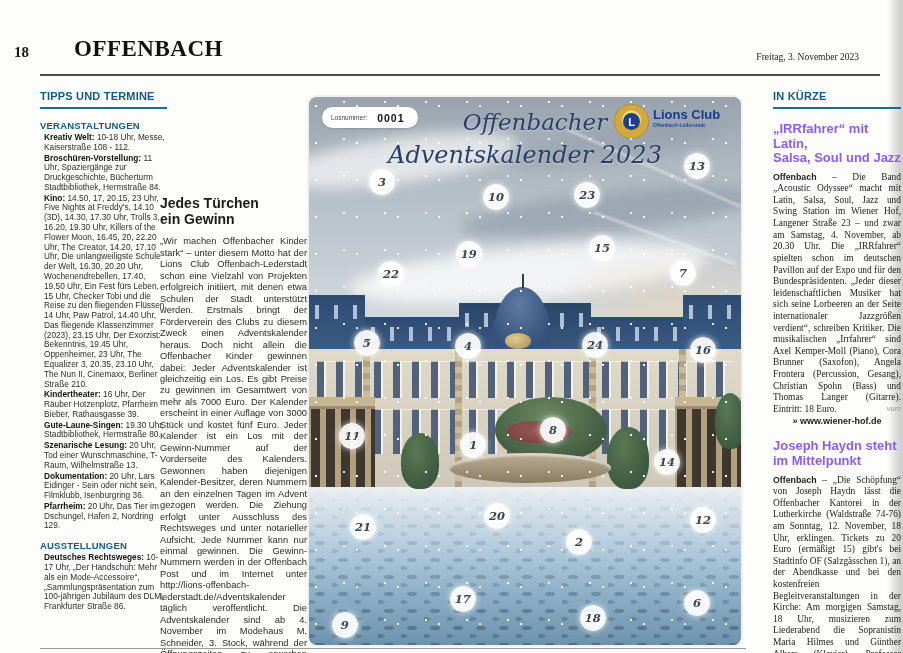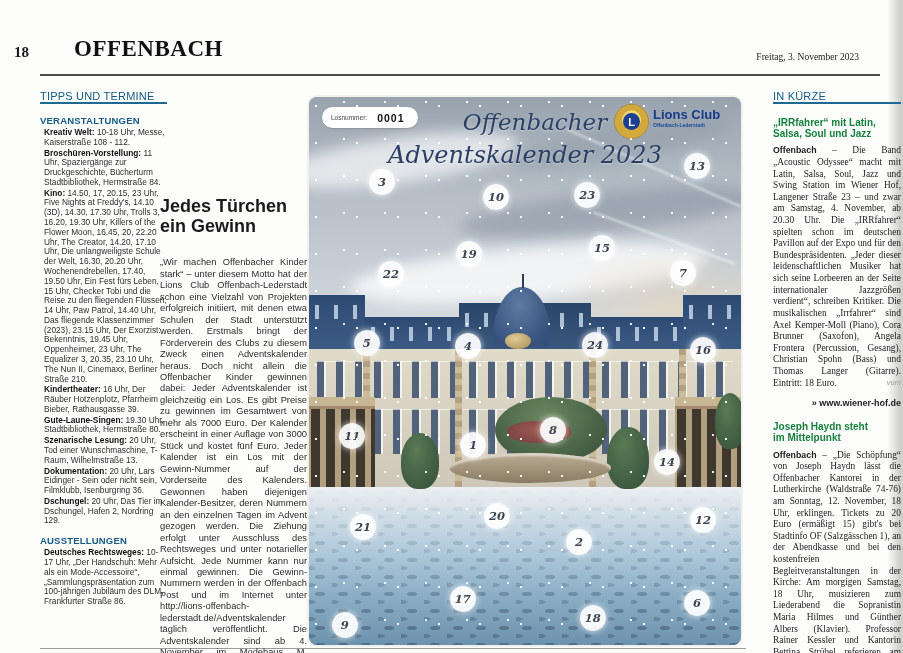--- a/index.html
+++ b/index.html
@@ -12,42 +12,42 @@
   }
   
   .page-number{position:absolute;left:14px;top:44px;font-family:"Liberation Serif",serif;font-weight:bold;font-size:15px;color:#1a1a1a;}
   .section-title{position:absolute;left:74px;top:36px;font-family:"Liberation Serif",serif;font-weight:bold;font-size:23px;letter-spacing:.5px;color:#111;}
   .page-date{position:absolute;right:44px;top:52px;font-family:"Liberation Serif",serif;font-size:9.5px;color:#222;}
   .header-rule{position:absolute;left:40px;top:74px;width:840px;height:2px;background:#4a4a4a;}
   .bottom-rule{position:absolute;left:40px;top:648px;width:706px;height:1px;background:#9a9a9a;}
   .scan-edge{position:absolute;right:0;top:0;width:16px;height:100%;background:linear-gradient(90deg,rgba(210,210,210,0) 0%,#d0d0cf 80%);}
 
   
-  .kicker{font-weight:normal;font-size:11px;letter-spacing:.2px;color:#125a85;border-bottom:2px solid #1c6a94;}
+  .kicker{font-weight:bold;font-size:11px;letter-spacing:.2px;color:#125a85;border-bottom:2px solid #1c6a94;padding-bottom:5px;}
 
   
   .col-left{position:absolute;left:40px;top:90px;width:127px;}
   .col-left .lists{margin-top:11px;}
   .list-section-title{font-weight:bold;font-size:9.5px;color:#125a85;margin:9px 0 2px 0;letter-spacing:.2px;}
   .list-item{font-size:8.3px;line-height:1.18;margin:0 0 1px 4px;color:#2c2c2c;}
   .list-item b{color:#111;}
 
   
   .col-mid{position:absolute;left:160px;top:196px;width:147px;}
-  .mid-headline{font-weight:bold;font-size:18px;line-height:1.12;color:#1a1a1a;white-space:pre-line;margin-bottom:21px;}
+  .mid-headline{font-weight:bold;font-size:14px;line-height:1.12;color:#1a1a1a;white-space:pre-line;margin-bottom:9px;}
   .mid-body{font-size:9.3px;line-height:1.235;text-align:justify;color:#2a2a2a;}
 
   
   .col-right{position:absolute;left:773px;top:90px;width:128px;height:563px;overflow:hidden;}
   .rc-article{margin-top:13px;}
-  .rc-headline{font-weight:bold;font-size:10px;line-height:1.12;color:#15803d;white-space:pre-line;margin-bottom:6px;}
+  .rc-headline{font-weight:bold;font-size:13px;line-height:1.12;color:#8b5cf6;white-space:pre-line;margin-bottom:6px;}
   .rc-body{font-family:"Liberation Serif",serif;font-size:9.4px;line-height:1.235;text-align:justify;color:#222;}
   .rc-body b{font-family:"Liberation Sans",sans-serif;font-size:8.8px;}
   .rc-byline{font-size:7.5px;color:#999;text-align:right;margin-top:-11px;font-style:italic;}
-  .rc-link{font-weight:bold;font-size:9px;color:#222;text-align:right;margin-top:11px;}
+  .rc-link{font-weight:bold;font-size:9px;color:#222;text-align:center;margin-top:3px;}
 
   
   .figure{position:absolute;left:309px;top:97px;width:432px;height:548px;border-radius:8px;overflow:hidden;background:#c3ccd4;box-shadow:0 0 0 2px #f1f1ee;}
   .sky{position:absolute;left:0;top:0;width:100%;height:72%;
     background:linear-gradient(180deg,#98a3ae 0%,#aeb8c1 18%,#c3ccd3 40%,#d8dde1 62%,#e9ebec 85%,#f2f3f2 100%);}
   .cloud{position:absolute;border-radius:50%;filter:blur(7px);}
   .c1{left:-30px;top:40px;width:240px;height:46px;background:rgba(255,255,255,.65);transform:rotate(-8deg);}
   .c2{left:150px;top:95px;width:300px;height:40px;background:rgba(125,135,150,.45);transform:rotate(-6deg);}
   .c3{left:40px;top:150px;width:360px;height:52px;background:rgba(255,255,255,.75);transform:rotate(-5deg);}
   .c4{left:200px;top:30px;width:220px;height:34px;background:rgba(140,150,162,.4);transform:rotate(-10deg);}
@@ -151,21 +151,21 @@
   <div class="kicker">TIPPS UND TERMINE</div>
   <div class="lists" id="left-sections">
       <div class="list-section-title">VERANSTALTUNGEN</div>
       <p class="list-item"><b>Kreativ Welt:</b> 10-18 Uhr, Messe, Kaiserstraße 108 - 112.</p>
       <p class="list-item"><b>Broschüren-Vorstellung:</b> 11 Uhr, Spaziergänge zur Druckgeschichte, Bücherturm Stadtbibliothek, Hermstraße 84.</p>
       <p class="list-item"><b>Kino:</b> 14.50, 17, 20.15, 23 Uhr, Five Nights at Freddy's, 14.10 (3D), 14.30, 17.30 Uhr, Trolls 3, 16.20, 19.30 Uhr, Killers of the Flower Moon, 16.45, 20, 22.20 Uhr, The Creator, 14.20, 17.10 Uhr, Die unlangweiligste Schule der Welt, 16.30, 20.20 Uhr, Wochenendrebellen, 17.40, 19.50 Uhr, Ein Fest fürs Leben, 15 Uhr, Checker Tobi und die Reise zu den fliegenden Flüssen, 14 Uhr, Paw Patrol, 14.40 Uhr, Das fliegende Klassenzimmer (2023), 23.15 Uhr, Der Exorzist: Bekenntnis, 19.45 Uhr, Oppenheimer, 23 Uhr, The Equalizer 3, 20.35, 23.10 Uhr, The Nun II, Cinemaxx, Berliner Straße 210.</p>
       <p class="list-item"><b>Kindertheater:</b> 16 Uhr, Der Räuber Hotzenplotz, Pfarrheim Bieber, Rathausgasse 39.</p>
       <p class="list-item"><b>Gute-Laune-Singen:</b> 19.30 Uhr, Stadtbibliothek, Hermstraße 80.</p>
       <p class="list-item"><b>Szenarische Lesung:</b> 20 Uhr, Tod einer Wunschmaschine, T-Raum, Wilhelmstraße 13.</p>
       <p class="list-item"><b>Dokumentation:</b> 20 Uhr, Lars Eidinger - Sein oder nicht sein, Filmklubb, Isenburgring 36.</p>
-      <p class="list-item"><b>Dschungel:</b> 20 Uhr, Das Tier im Dschungel, Hafen 2, Nordring 129.</p>
+      <p class="list-item"><b>Pfarrheim:</b> 20 Uhr, Das Tier im Dschungel, Hafen 2, Nordring 129.</p>
       <div class="list-section-title">AUSSTELLUNGEN</div>
       <p class="list-item"><b>Deutsches Rechtsweges:</b> 10-17 Uhr, „Der Handschuh: Mehr als ein Mode-Accessoire“, „Sammlungspräsentation zum 100-jährigen Jubiläum des DLM, Frankfurter Straße 86.</p>
     </div>
 </div>
 
 <div class="col-mid">
   <div class="mid-headline">Jedes Türchen
 ein Gewinn</div>
   <div class="mid-body">„Wir machen Offenbacher Kinder stark“ – unter diesem Motto hat der Lions Club Offenbach-Lederstadt schon eine Vielzahl von Projekten erfolgreich initiiert, mit denen etwa Schulen der Stadt unterstützt werden. Erstmals bringt der Förderverein des Clubs zu diesem Zweck einen Adventskalender heraus. Doch nicht allein die Offenbacher Kinder gewinnen dabei: Jeder Adventskalender ist gleichzeitig ein Los. Es gibt Preise zu gewinnen im Gesamtwert von mehr als 7000 Euro. Der Kalender erscheint in einer Auflage von 3000 Stück und kostet fünf Euro. Jeder Kalender ist ein Los mit der Gewinn-Nummer auf der Vorderseite des Kalenders. Gewonnen haben diejenigen Kalender-Besitzer, deren Nummern an den einzelnen Tagen im Advent gezogen werden. Die Ziehung erfolgt unter Ausschluss des Rechtsweges und unter notarieller Aufsicht. Jede Nummer kann nur einmal gewinnen. Die Gewinn-Nummern werden in der Offenbach Post und im Internet unter http://lions-offenbach-lederstadt.de/Adventskalender täglich veröffentlicht. Die Adventskalender sind ab 4. November im Modehaus M. Schneider, 3. Stock, während der Öffnungszeiten zu erwerben (Frankfurter Straße 7). Am 11. und 18. November wird der Kalender zudem auf dem Wilhelmsplatz von den Lionsfreunden verkauft (jeweils von 9.30 Uhr bis 13 Uhr). Außerdem besteht die Möglichkeit, die Kalender am 25. November in der Vereinshütte auf dem Weihnachtsmarkt zu erstehen.</div>
 </div>

